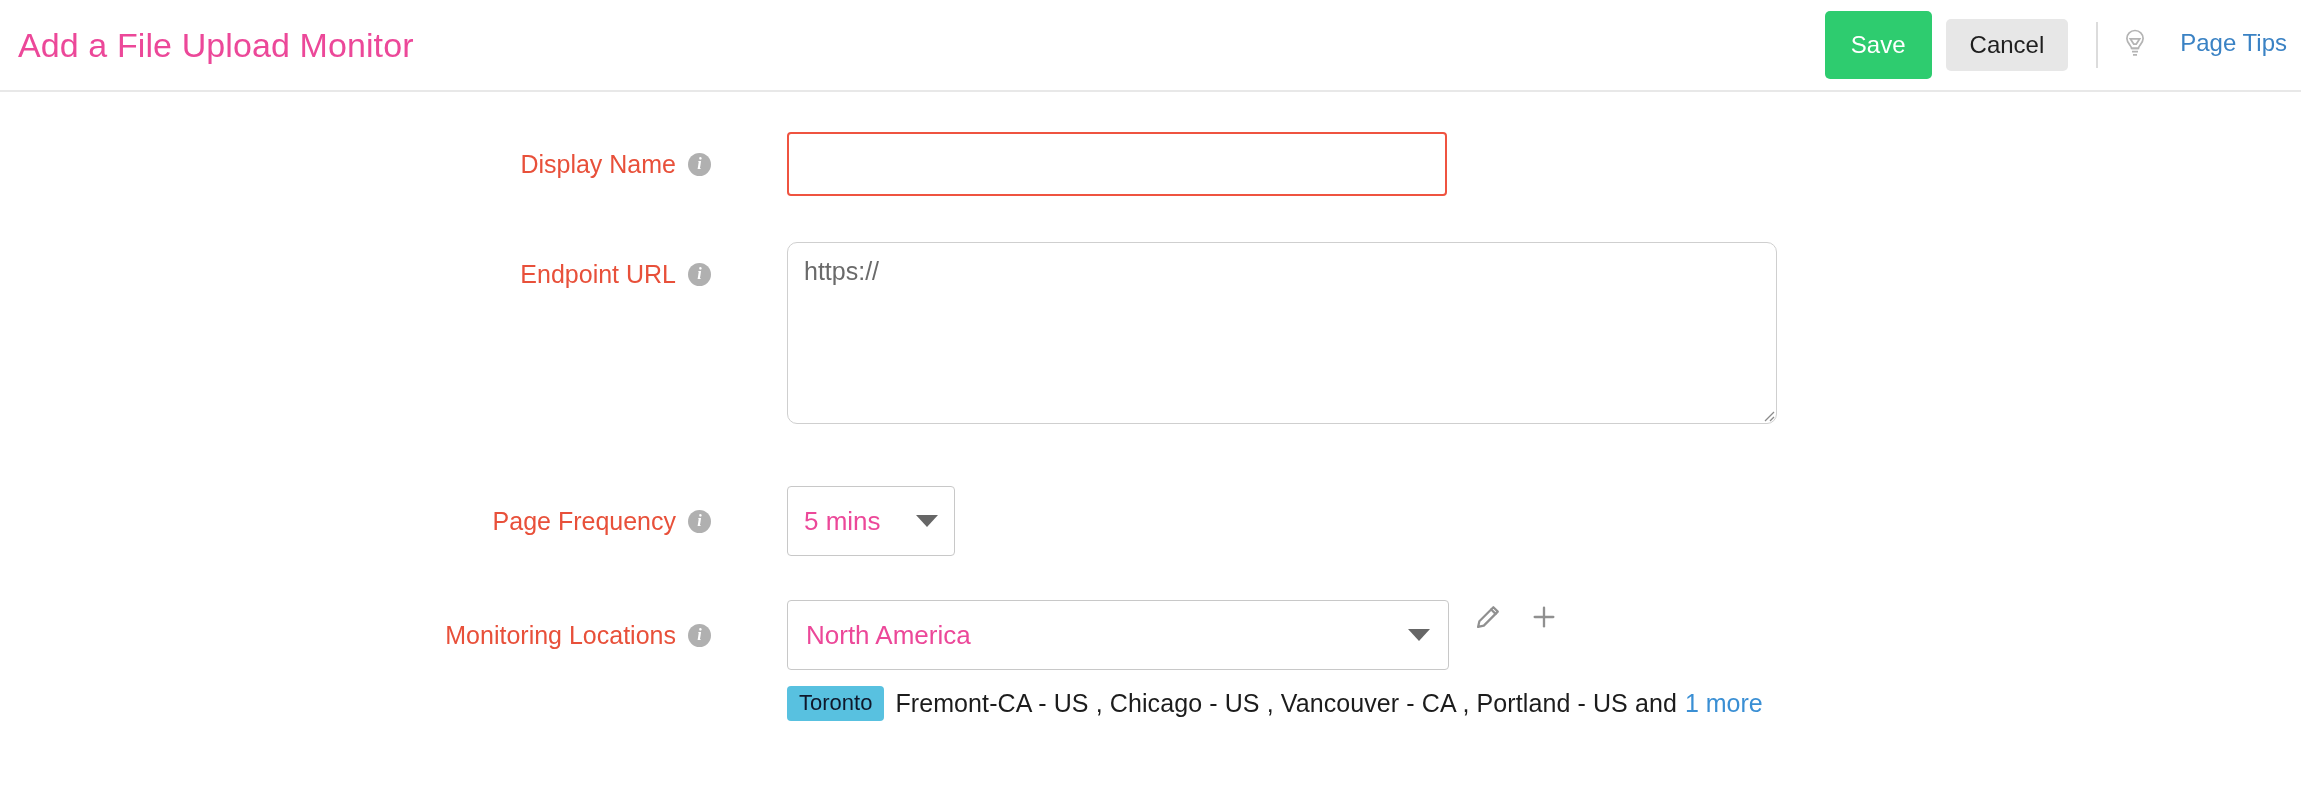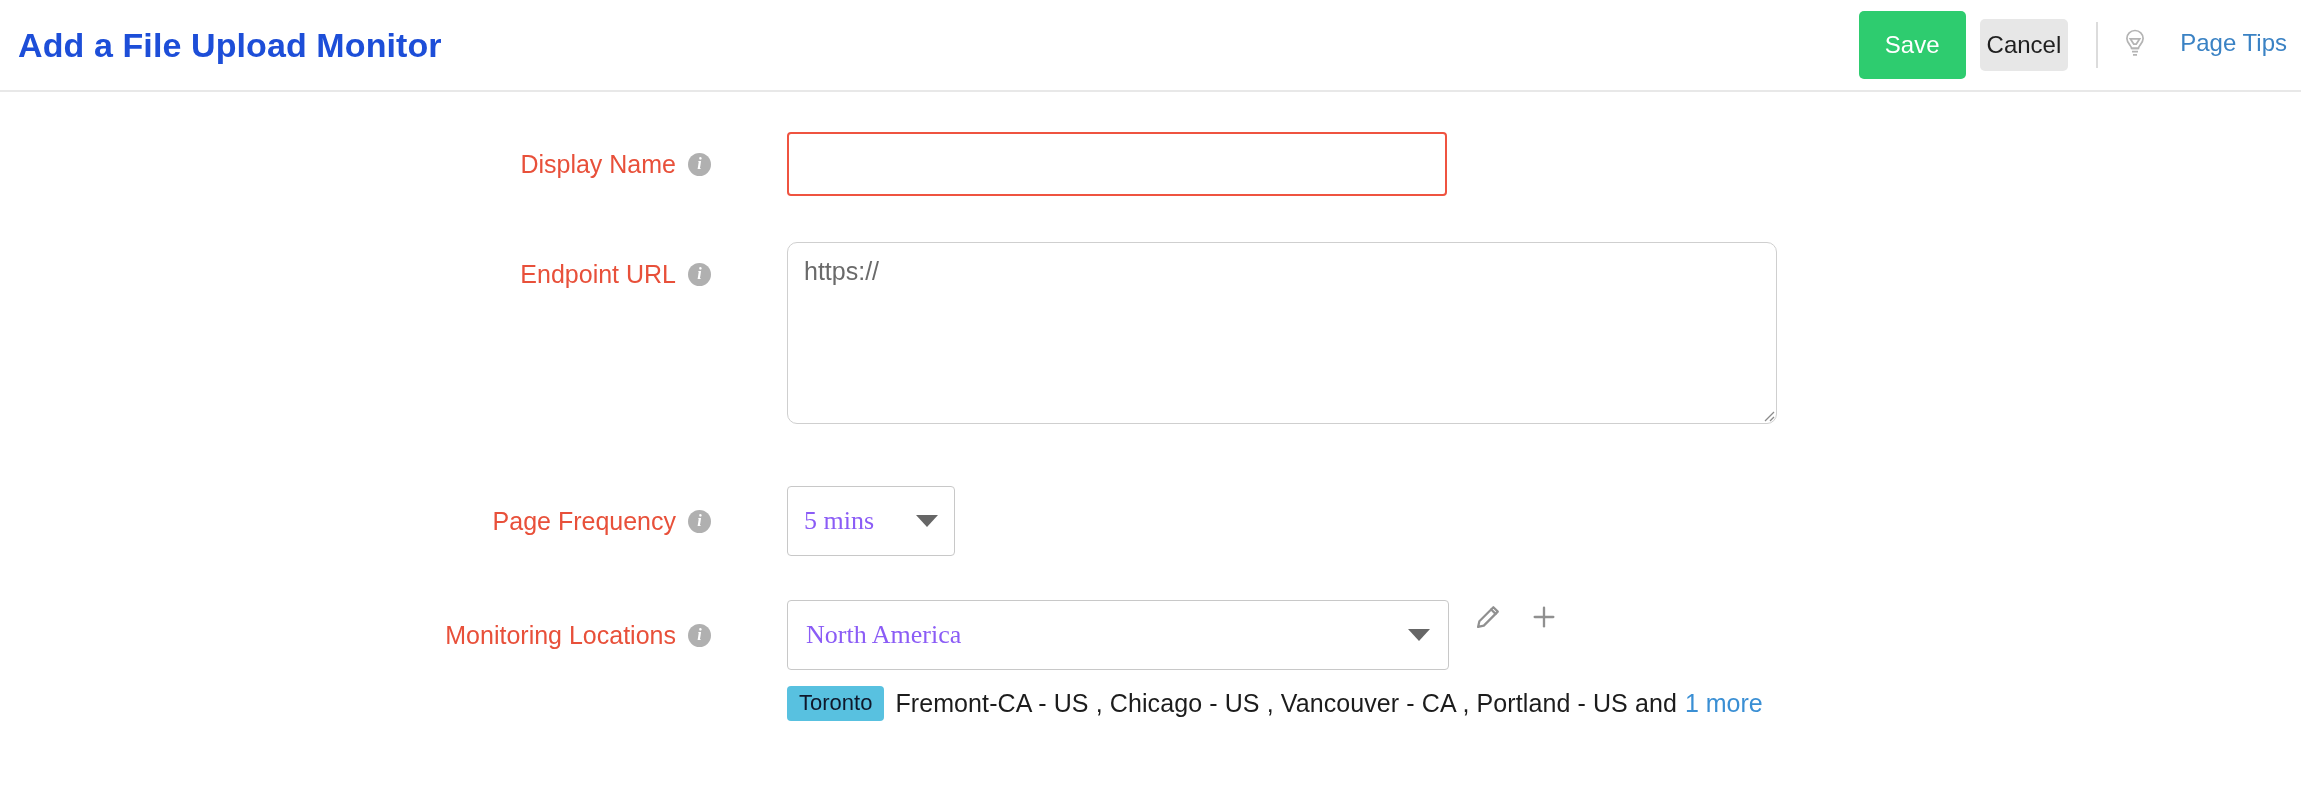--- a/index.html
+++ b/index.html
@@ -21,22 +21,22 @@
     position: relative;
     height: 92px;
     border-bottom: 2px solid #e8e8e8;
     display: flex;
     align-items: center;
     background: #ffffff;
   }
   .page-title {
     margin-left: 18px;
     font-size: 34px;
-    font-weight: 700;
-    color: #1d4ed8;
+    font-weight: 400;
+    color: #ec4899;
     letter-spacing: 0.1px;
     white-space: nowrap;
   }
   .header-actions {
     margin-left: auto;
     display: flex;
     align-items: center;
     padding-right: 14px;
   }
   .btn {
@@ -51,21 +51,21 @@
   }
   .btn-save {
     background: #2ecc6f;
     color: #ffffff;
     margin-right: 14px;
     padding: 22px 26px;
   }
   .btn-cancel {
     background: #e7e7e7;
     color: #1f1f1f;
-    padding: 14px 7px;
+    padding: 14px 24px;
   }
   .header-divider {
     width: 2px;
     height: 46px;
     background: #dcdcdc;
     margin: 0 24px 0 28px;
   }
   .page-tips {
     display: flex;
     cursor: pointer;
@@ -180,24 +180,23 @@
     border: 1px solid #c8c8c8;
     border-radius: 4px;
     background: #ffffff;
     height: 70px;
     cursor: pointer;
   }
   .select-freq { width: 168px; padding: 0 16px; }
   .select-loc  { width: 662px; padding: 0 18px; }
   .select-value {
     font-size: 26px;
-    color: #8b5cf6;
+    color: #ec4899;
     white-space: nowrap;
     flex: 1;
-    font-family: Liberation Serif, serif;
   }
   .caret {
     width: 0; height: 0;
     border-left: 11px solid transparent;
     border-right: 11px solid transparent;
     border-top: 12px solid #666666;
     margin-left: 10px;
     flex: none;
   }
 

